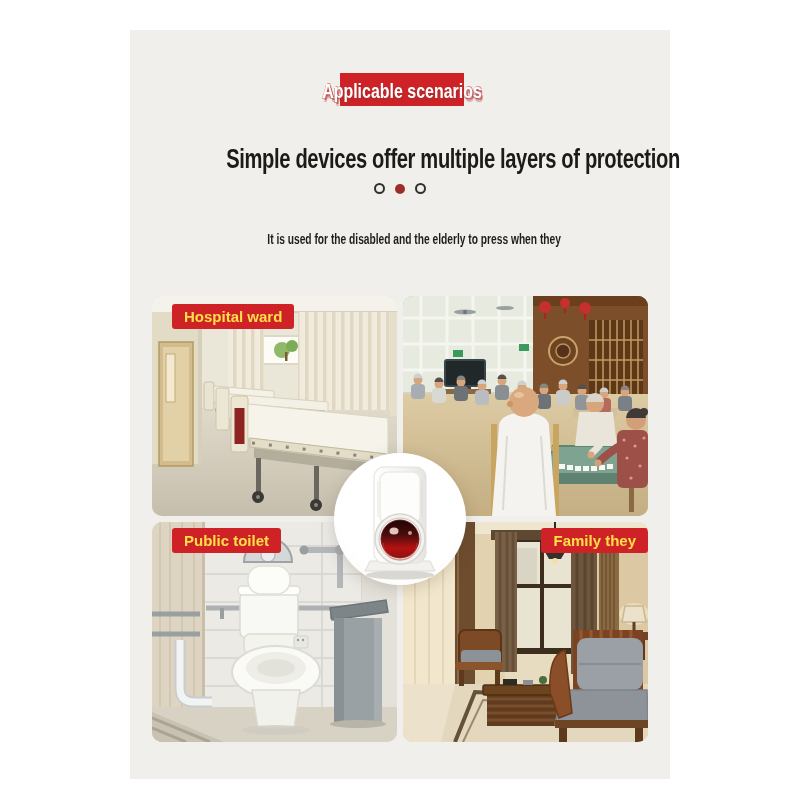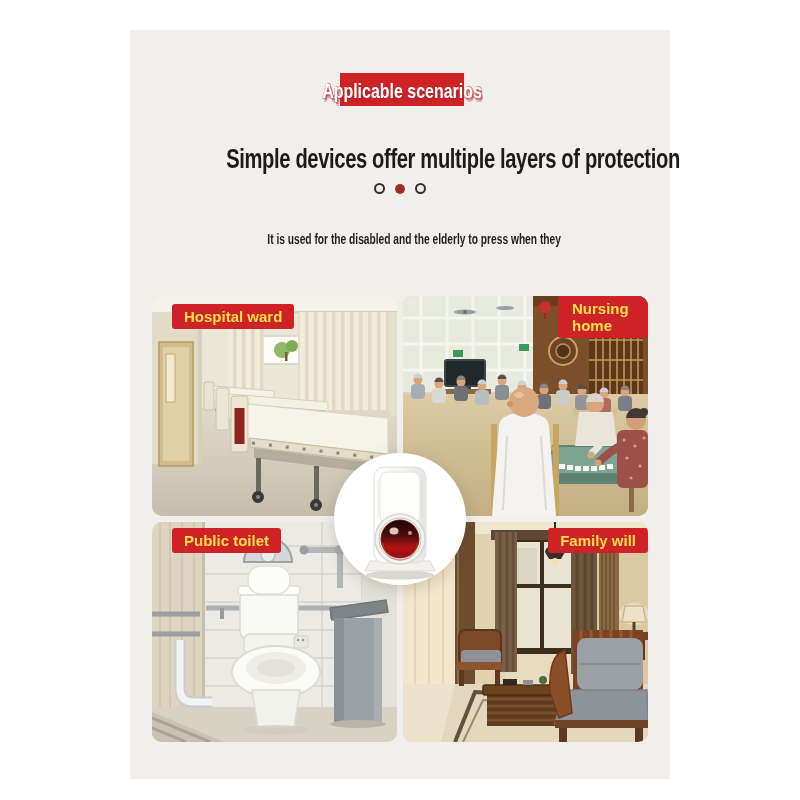--- a/index.html
+++ b/index.html
@@ -286,23 +286,20 @@
           <circle cx="195" cy="167" r="3.5" fill="#d2a078"></circle>
           <rect x="88" y="128" width="6" height="92" fill="#c9a562"></rect>
             <rect x="150" y="128" width="6" height="92" fill="#c9a562"></rect>
           <rect x="88" y="150" width="68" height="5" fill="#c9a562"></rect>
           <path d="M96,130 C96,112 146,112 146,130 L153,220 L89,220 Z" fill="#f4f3ef"></path>
           <path d="M104,140 L100,214 M138,140 L143,214" stroke="#dcdbd3" stroke-width="2" fill="none"></path>
           <circle cx="121" cy="106" r="15" fill="#d9a87e"></circle>
           <ellipse cx="116" cy="99" rx="5" ry="3" fill="#e8c39a"></ellipse>
           <circle cx="107" cy="108" r="3" fill="#cc9468"></circle>
         </svg>
-        <figcaption class="pill tr">
-          <span>Nursing home</span>
-        </figcaption>
       </figure>
 
       <figure class="photo">
         <svg viewBox="0 0 245 220" preserveAspectRatio="none">
           <rect width="245" height="220" fill="#eceae5"></rect>
           <g stroke="#d6d3cc" stroke-width="1.5">
             <line x1="0" y1="24" x2="245" y2="24"></line>
               <line x1="0" y1="52" x2="245" y2="52"></line>
             <line x1="0" y1="80" x2="245" y2="80"></line>
               <line x1="0" y1="108" x2="245" y2="108"></line>
@@ -443,21 +440,21 @@
           </g>
           <rect x="174" y="116" width="66" height="52" rx="9" fill="#9aa0a5"></rect>
           <line x1="176" y1="142" x2="238" y2="142" stroke="#878d93" stroke-width="2"></line>
           <polygon points="160,168 244,168 245,202 152,202" fill="#8d9398" stroke="#7e848a" stroke-width="1.5"></polygon>
           <path d="M162,128 q-17,5 -15,42 l9,26 l13,-5 z" fill="#8a4f28" stroke="#6a3a1a" stroke-width="1.5"></path>
           <rect x="152" y="198" width="93" height="8" fill="#6e4524"></rect>
           <rect x="156" y="206" width="8" height="14" fill="#5d3a1e"></rect>
             <rect x="232" y="206" width="8" height="14" fill="#5d3a1e"></rect>
         </svg>
         <figcaption class="pill tr2">
-          <span>Family will</span>
+          <span>Family they</span>
         </figcaption>
       </figure>
 
       <div class="badge">
         <svg viewBox="0 0 132 132">
           <defs>
             <linearGradient id="bodyG" x1="0" y1="0" x2="1" y2="0">
               <stop offset="0" stop-color="#ffffff"></stop>
                 <stop offset="0.55" stop-color="#f4f3f0"></stop>
                 <stop offset="1" stop-color="#e6e4e0"></stop>

